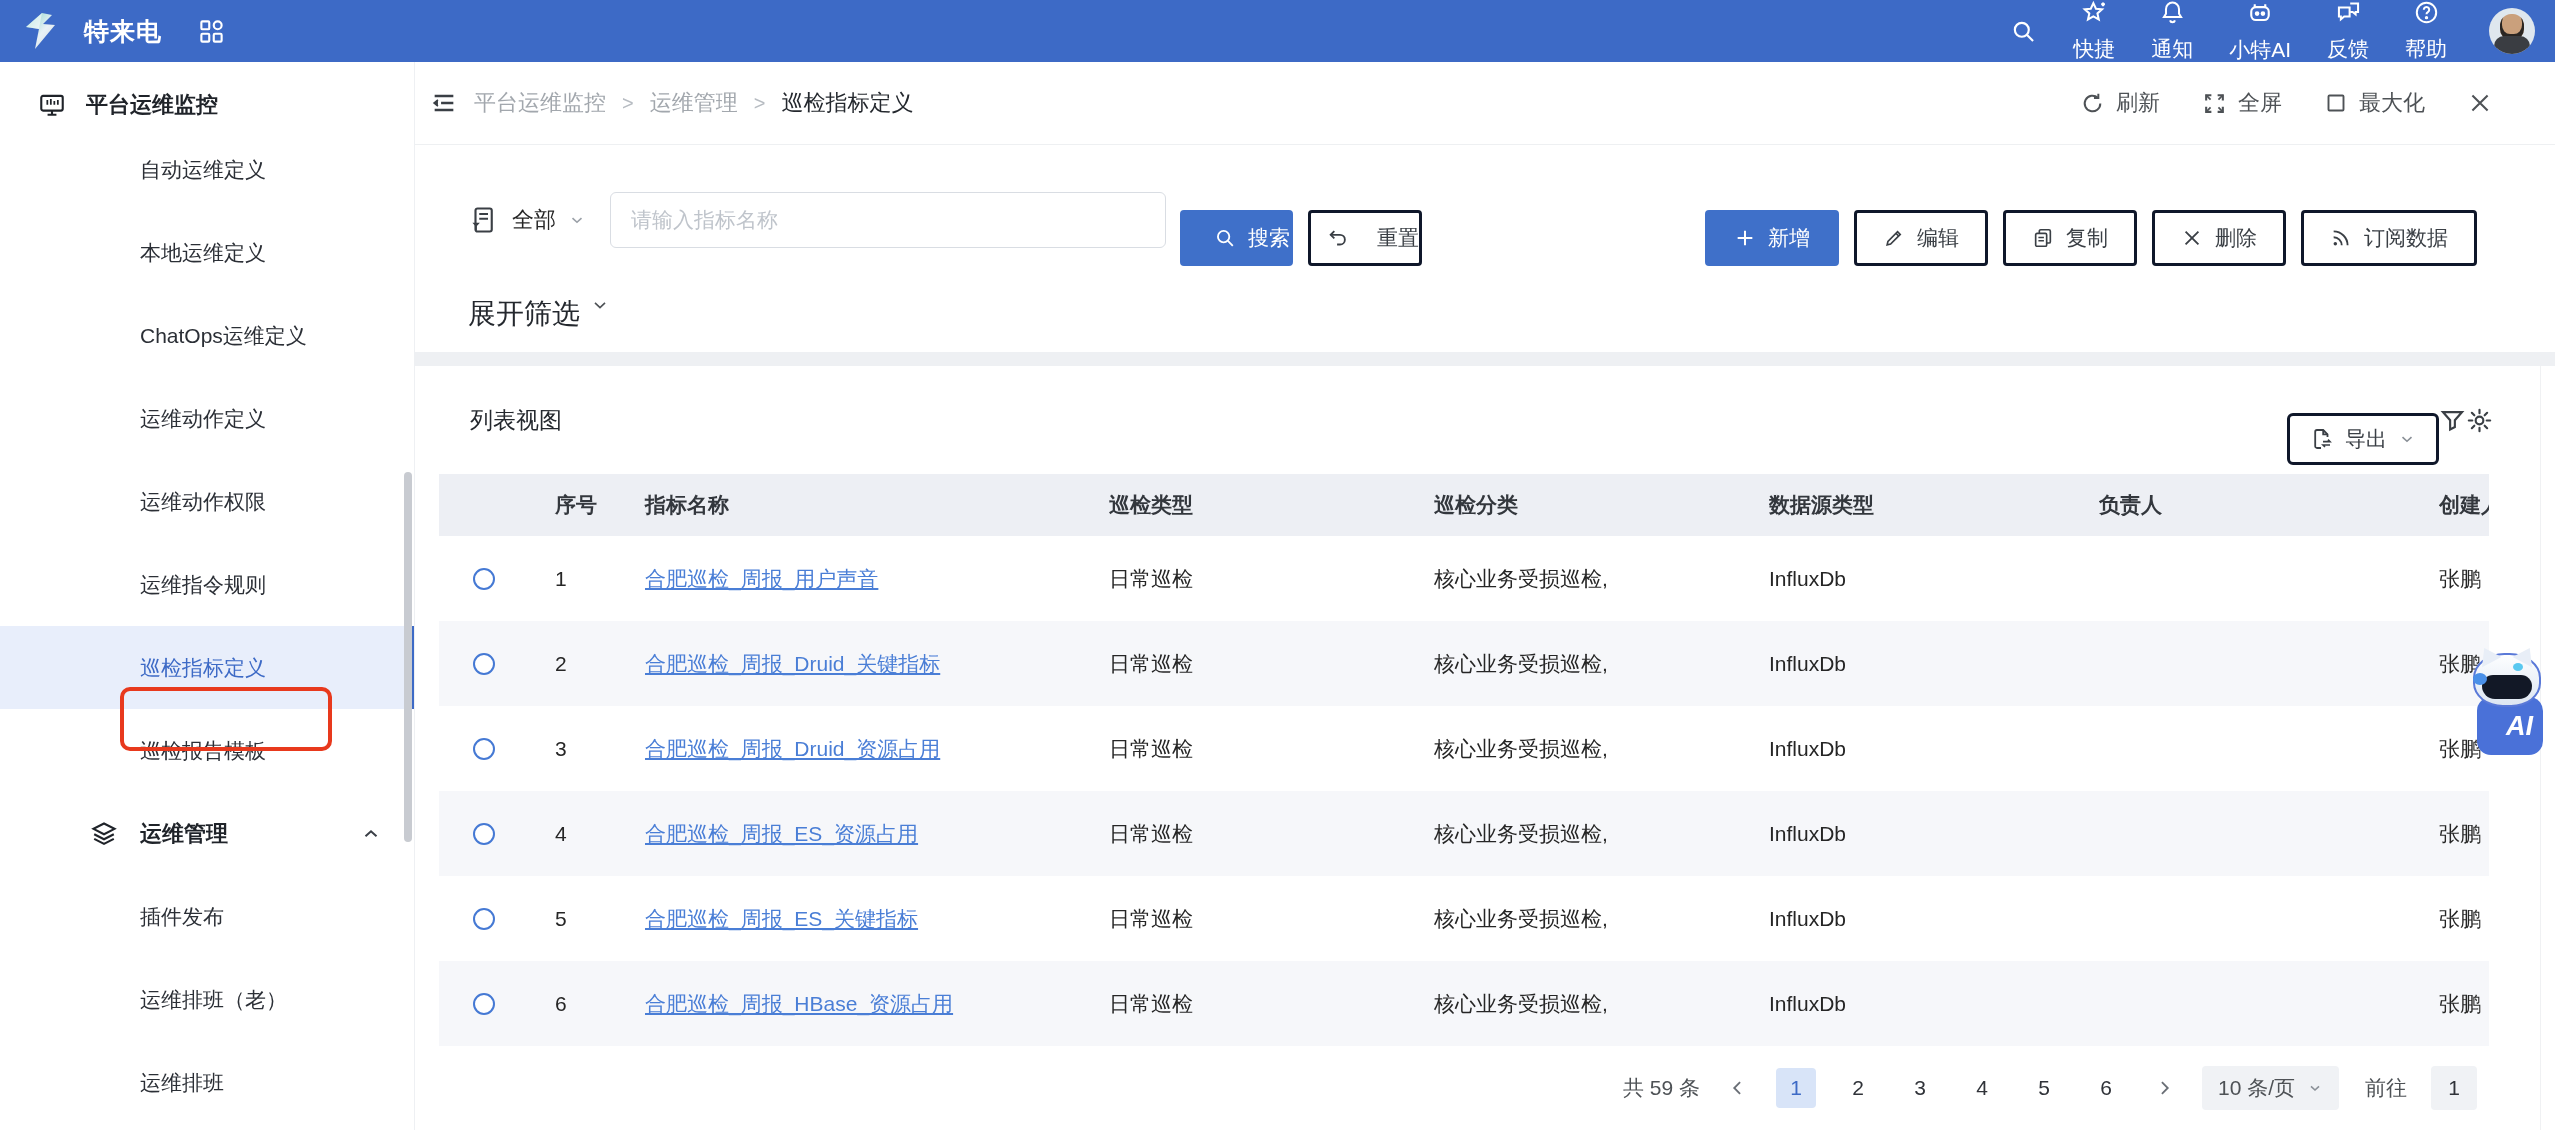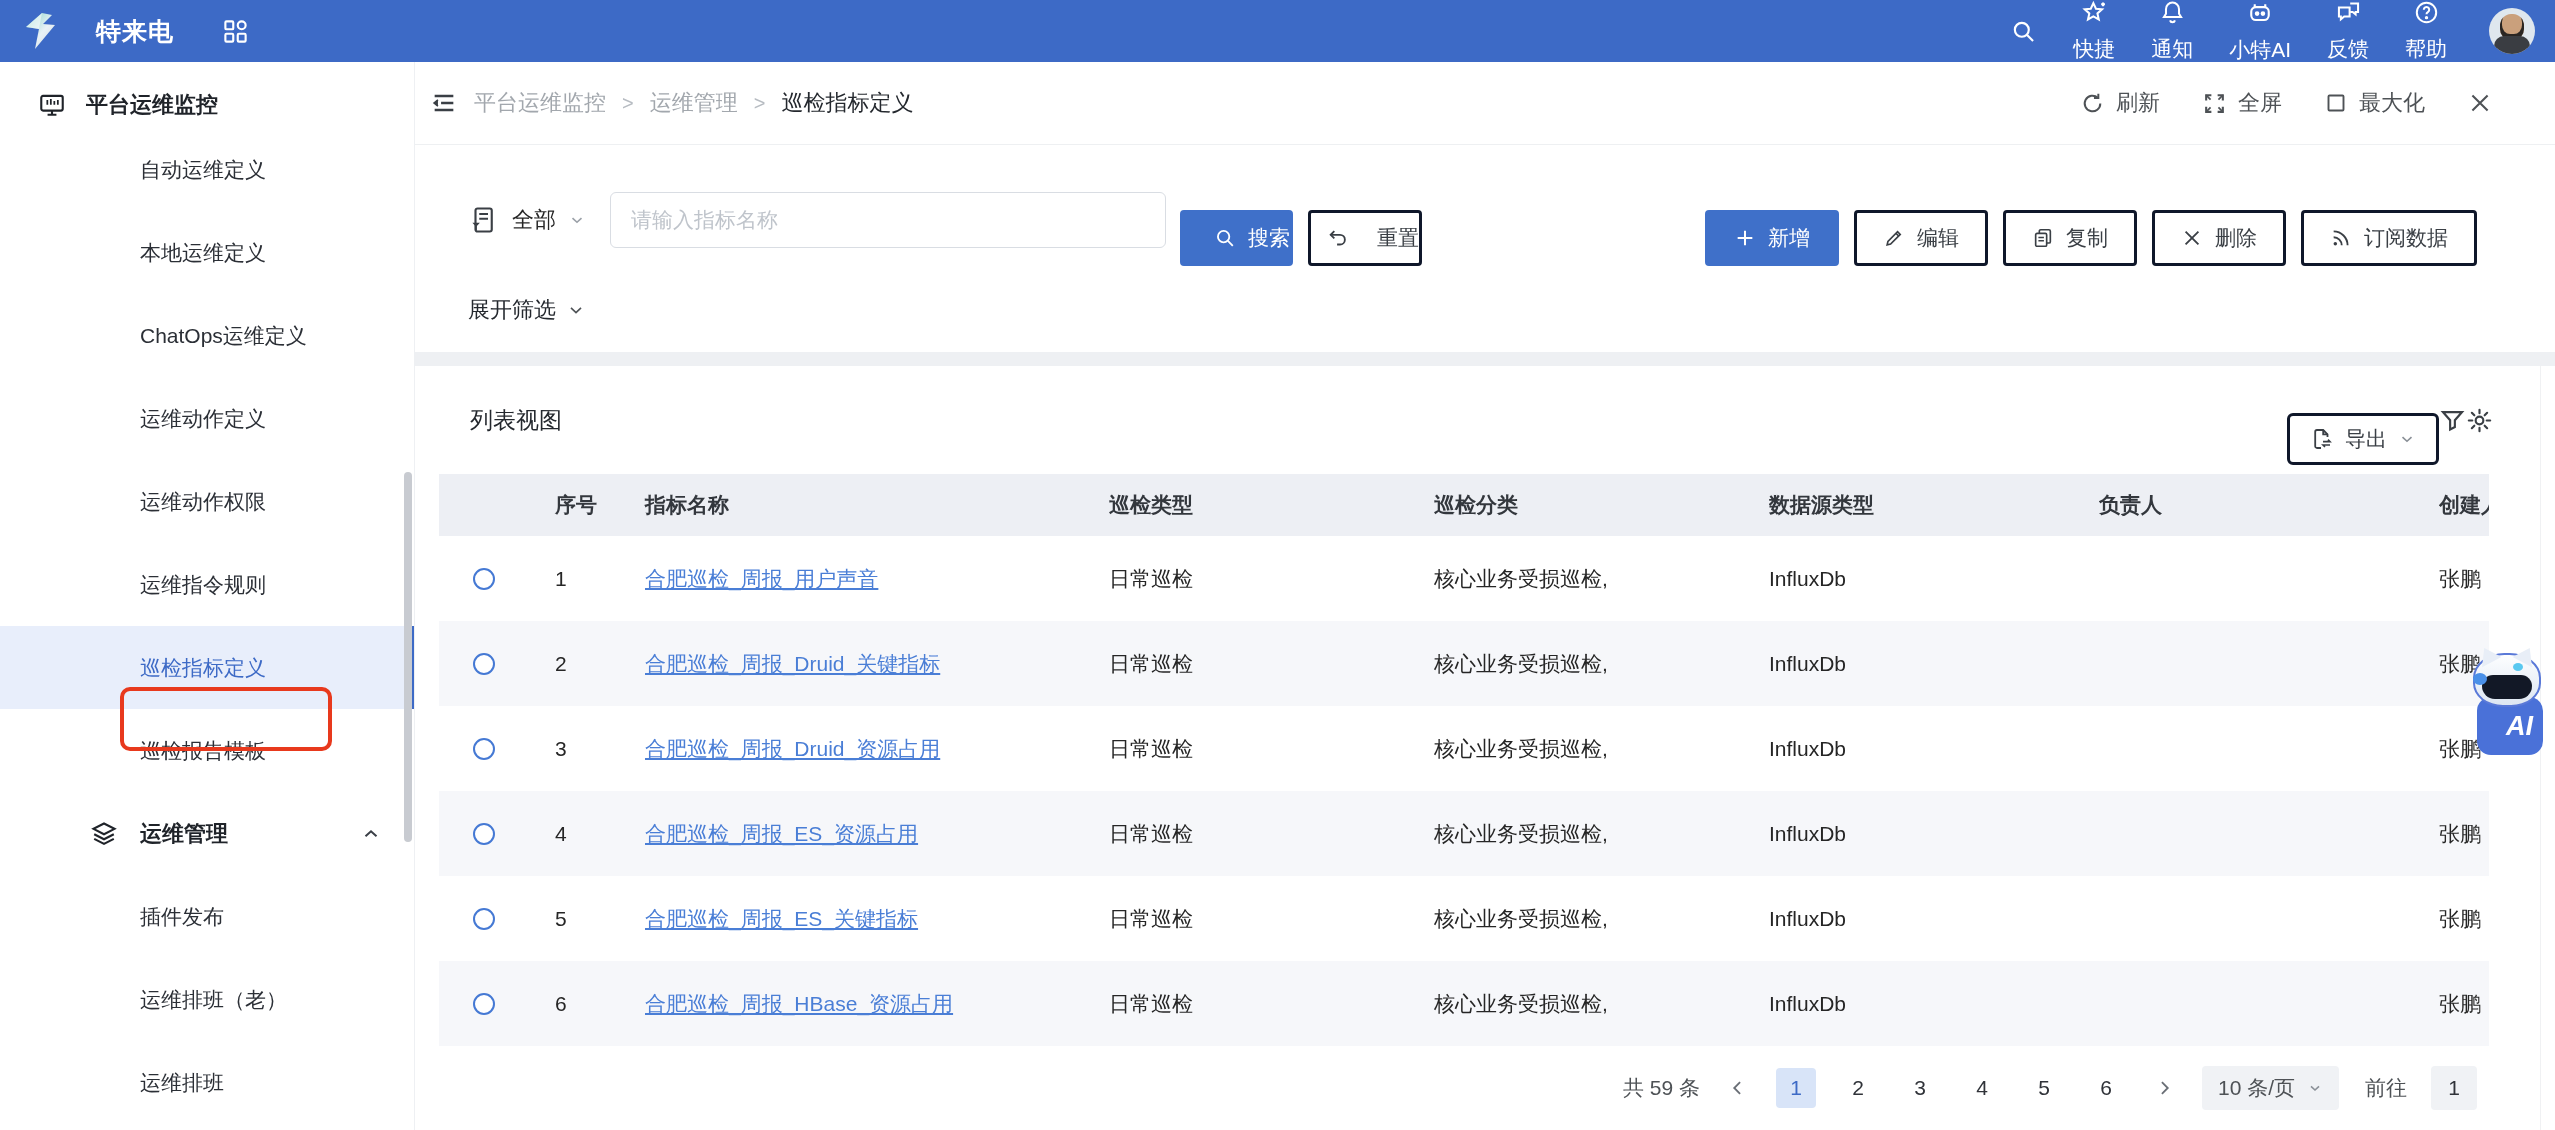--- a/index.html
+++ b/index.html
@@ -2,21 +2,21 @@
 <html><head>
 <meta charset="utf-8">
 <style>
   * { margin:0; padding:0; box-sizing:border-box; }
   html,body { width:2555px; height:1130px; overflow:hidden; }
   body { font-family:"Liberation Sans","DejaVu Sans",sans-serif; background:#eef0f3; color:#262626; position:relative; }
   svg { display:block; }
 
   
   .navbar { height:62px; background:#3d6ac6; display:flex; align-items:center; justify-content:space-between; padding:0 20px 0 22px; color:#fff; }
-  .nav-left { display:flex; align-items:center; gap:34px; }
+  .nav-left { display:flex; align-items:center; gap:22px; }
   .brand { font-size:25px; font-weight:bold; letter-spacing:1px; }
   .nav-right { display:flex; align-items:center; gap:36px; }
   .nav-item { display:flex; align-items:center; gap:9px; font-size:21px; cursor:pointer;flex-direction:column; }
   .avatar { width:46px; height:46px; border-radius:50%; background:#dfe7ee; position:relative; overflow:hidden; margin-left:6px; }
   .avatar::before { content:""; position:absolute; left:11px; top:6px; width:24px; height:26px; border-radius:46% 46% 42% 42%; background:#caa07c; box-shadow:0 -4px 0 2px #2a2623 inset; }
   .avatar::after { content:""; position:absolute; left:5px; top:28px; width:36px; height:20px; border-radius:10px 10px 0 0; background:#3a3d42; }
 
   
   .app { display:flex; height:1068px; }
   .sidebar { width:415px; background:#fff; position:relative; border-right:1px solid #eef0f3; flex:none; padding-top:20px; }
@@ -46,21 +46,21 @@
   .filter-row { display:flex; align-items:center; }
   .scope { display:flex; align-items:center; gap:12px; font-size:22px; color:#262626; cursor:pointer; }
   .scope .chev { color:#9ba1a8; }
   .search-input { width:556px; height:56px; margin-left:24px; border:1px solid #d9dde3; border-radius:6px; font-size:21px; padding:0 20px; color:#262626; font-family:inherit; }
   .search-input::placeholder { color:#bfc4cb; }
   .btn { height:56px; display:inline-flex; align-items:center; justify-content:flex-end; gap:12px; border-radius:4px; border:3px solid #0f172a; background:#fff; font-size:21px; color:#3a3f45; padding:0 26px; cursor:pointer; font-family:inherit;margin-top:37px; }
   .btn.primary { background:#3f70c9; border-color:#3f70c9; color:#fff; }
   .btn-search { margin-left:14px; width:113px; padding:0; }
   .btn-reset { margin-left:15px; width:114px; padding:0;gap:28px; }
   .right-actions { margin-left:auto; display:flex; align-items:center; gap:15px; }
-  .expand-row { margin-top:29px; display:flex; align-items:center; gap:10px; font-size:22px; color:#24282e; cursor:pointer; }
+  .expand-row { margin-top:29px; display:flex; align-items:flex-start; gap:10px; font-size:28px; color:#24282e; cursor:pointer; }
   .expand-row .chev { color:#4e5256; }
   .card-gap { height:14px; background:#eef0f3; }
 
   
   .table-card { background:#fff; flex:1; position:relative; overflow:hidden; }
   .scroll-gutter { position:absolute; right:0; top:0; bottom:0; width:15px; background:#fff; border-left:1px solid #f0f1f3; }
   .card-head { height:108px; display:flex; align-items:center; padding:0 62px 0 55px; }
   .view-title { font-size:23px; color:#24282e; font-weight:500; }
   .head-tools { margin-left:auto; display:flex; align-items:center; }
   .btn-export { height:52px; border-radius:6px; padding:0 20px; gap:11px; }

